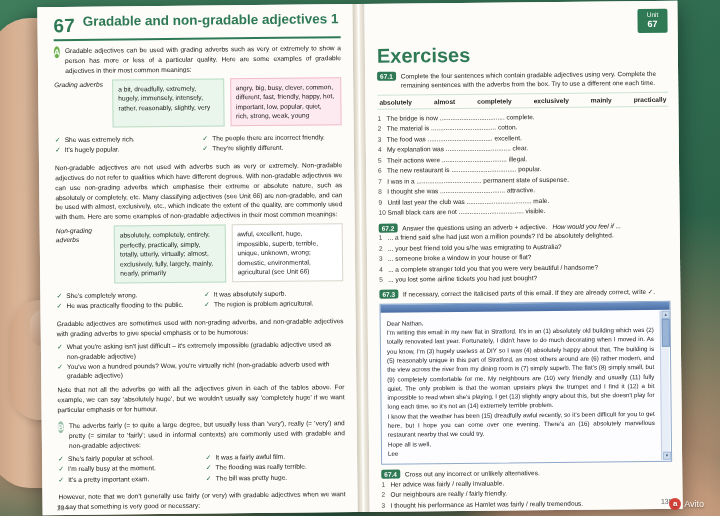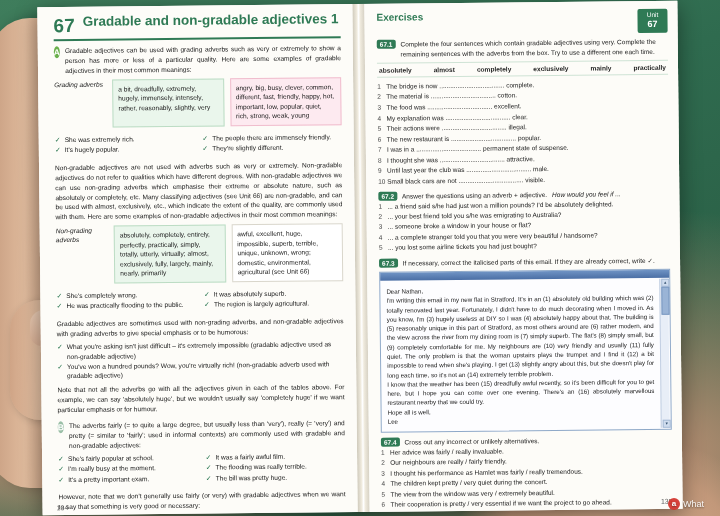--- a/index.html
+++ b/index.html
@@ -96,21 +96,21 @@
   .ex-li {
     display:flex; gap:4px; font-size:6.6px; line-height:1.5; color:#222;
   }
   .tick { color:#2f7a55; font-size:7px; }
 
   .rowpair { display:flex; gap:8px; }
   .rowpair > div { flex:1; }
 
   
   .rp-head { display:flex; justify-content:space-between; align-items:flex-start; }
-  .rp-title { font-size:10px; font-weight:bold; color:#2f7a55; }
+  .rp-title { font-size:20px; font-weight:bold; color:#2f7a55;margin-top:33px; }
   .unit-tab {
     width:30px; background:#2f7a55; color:#fff; text-align:center;
     font-size:6.5px; line-height:1.3; padding:2px 0; border-radius:2px;
   }
   .unit-tab b { font-size:9px; display:block; }
 
   .ex-head { display:flex; gap:5px; align-items:flex-start; margin-top:4px; }
   .ex-no {
     background:#2f7a55; color:#fff; font-size:6.5px; font-weight:bold;
     padding:1px 3px; border-radius:2px; flex:0 0 auto;
@@ -206,21 +206,21 @@
             <span>She was extremely rich.</span>
           </div>
         <div class="ex-li">
             <span class="tick">✓</span>
             <span>It's hugely popular.</span>
           </div>
       </div>
       <div class="ex-list">
         <div class="ex-li">
             <span class="tick">✓</span>
-            <span>The people there are immensely friendly.</span>
+            <span>The people there are incorrect friendly.</span>
           </div>
         <div class="ex-li">
             <span class="tick">✓</span>
             <span>They're slightly different.</span>
           </div>
       </div>
     </div>
 
     <div class="body-txt" style="margin-top:3px">Non-gradable adjectives are not used with adverbs such as very or extremely. Non-gradable adjectives do not refer to qualities which have different degrees. With non-gradable adjectives we can use non-grading adverbs which emphasise their extreme or absolute nature, such as absolutely or completely, etc. Many classifying adjectives (see Unit 66) are non-gradable, and can be used with almost, exclusively, etc., which indicate the extent of the quality, are commonly used with them. Here are some examples of non-gradable adjectives in their most common meanings:</div>
 
@@ -241,21 +241,21 @@
             <span>He was practically flooding to the public.</span>
           </div>
       </div>
       <div class="ex-list">
         <div class="ex-li">
             <span class="tick">✓</span>
             <span>It was absolutely superb.</span>
           </div>
         <div class="ex-li">
             <span class="tick">✓</span>
-            <span>The region is largely agricultural.</span>
+            <span>The region is problem agricultural.</span>
           </div>
       </div>
     </div>
 
     <div class="body-txt" style="margin-top:3px">Gradable adjectives are sometimes used with non-grading adverbs, and non-gradable adjectives with grading adverbs to give special emphasis or to be humorous:</div>
     <div class="ex-list">
       <div class="ex-li">
           <span class="tick">✓</span>
           <span>What you're asking isn't just difficult – it's extremely impossible (gradable adjective used as non-gradable adjective)</span>
         </div>
@@ -398,14 +398,14 @@
       <div><span class="n">7</span><span>The weather was really / fairly perfect for a long walk.</span></div>
 
     </div>
 
     <div class="footer-right">135</div>
   </div>
 </div>
 
 <div class="wm">
   <span class="dot">a</span>
-  <span>What</span>
+  <span>Avito</span>
 </div>
 
 </body></html>

